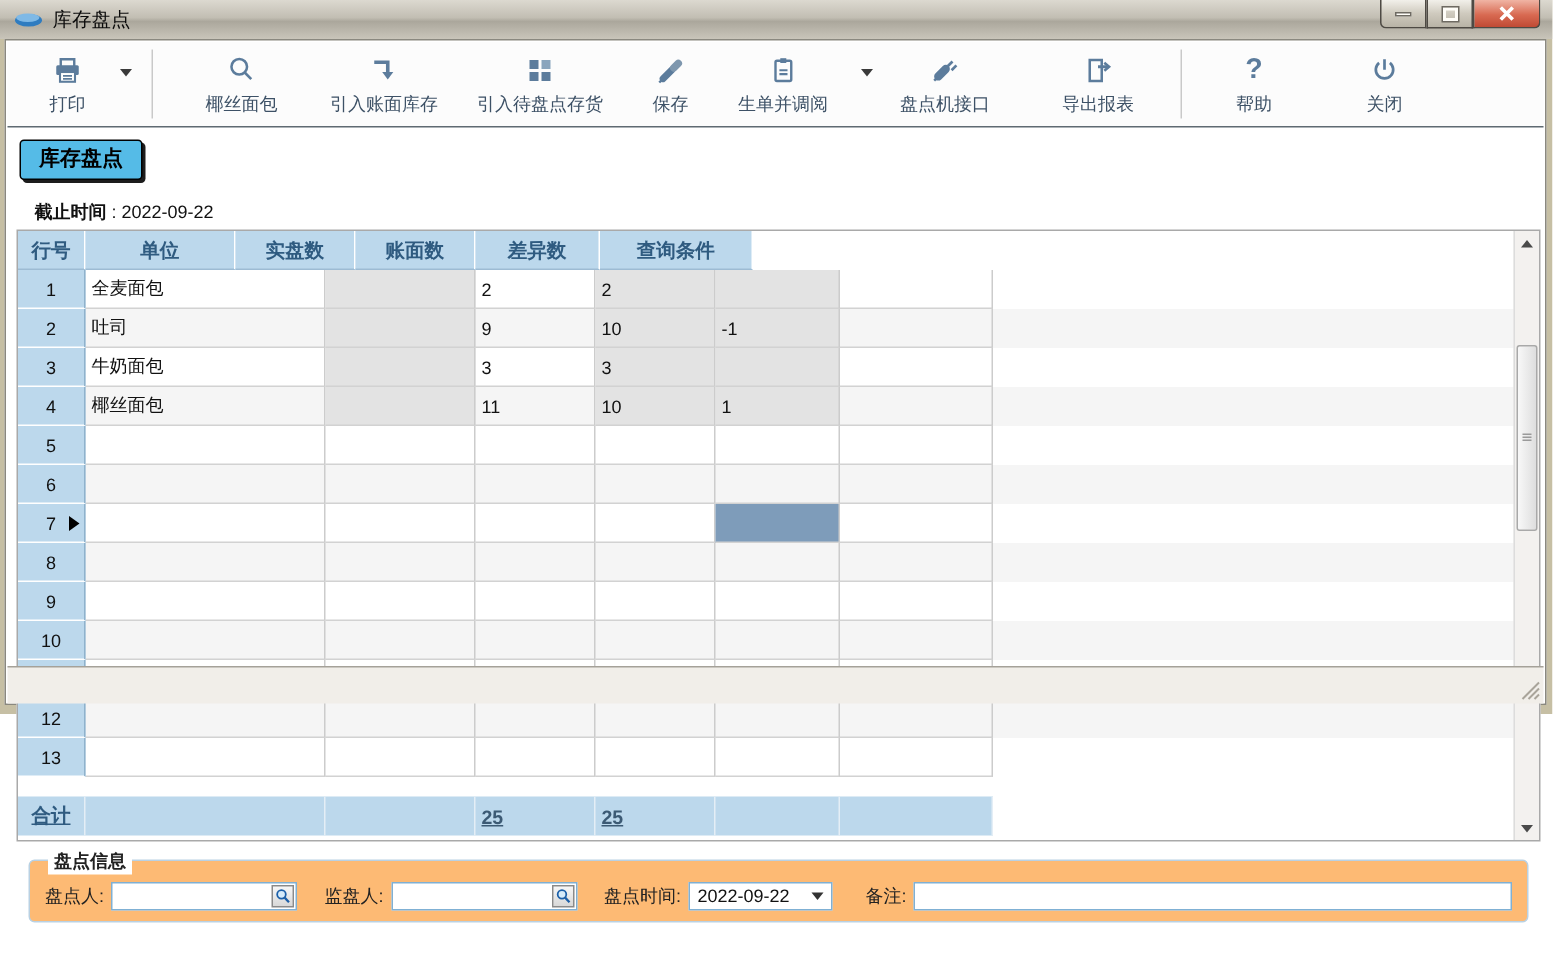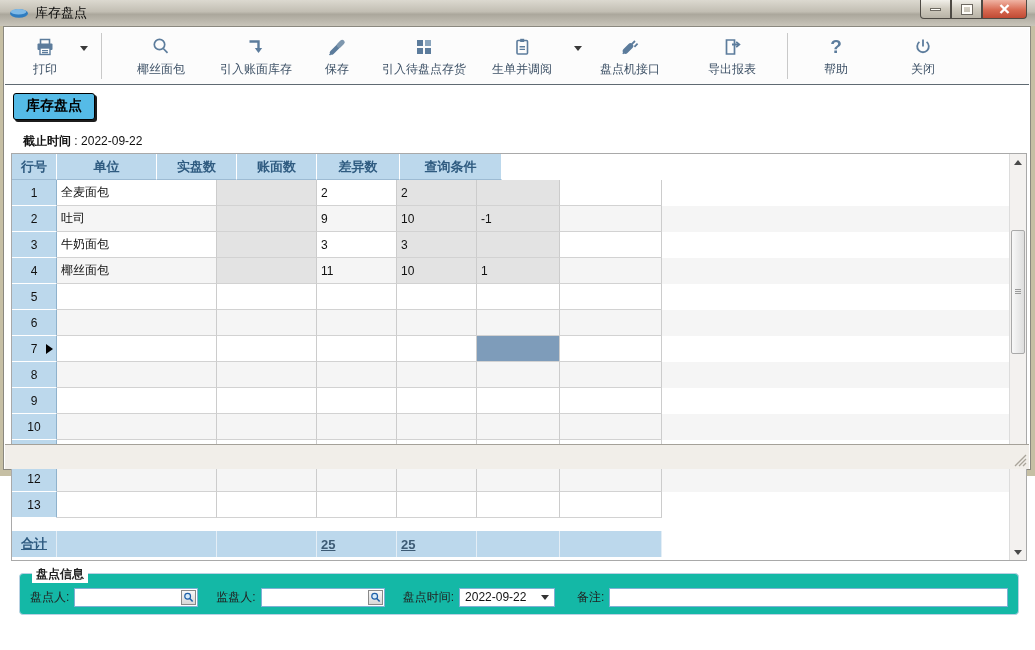--- a/index.html
+++ b/index.html
@@ -80,21 +80,21 @@
     border-right:4px solid transparent; border-bottom:5px solid #4a4a4a; }
   .arr-down { width:0; height:0; border-left:4px solid transparent;
     border-right:4px solid transparent; border-top:5px solid #4a4a4a; }
   .sthumb { position:absolute; left:1px; width:14px; top:76px; height:124px;
     background:linear-gradient(90deg,#f8f8f8,#dedede); border:1px solid #a9a9a9;
     border-radius:2px; cursor:grab; }
   .sthumb .grip { position:absolute; left:3px; right:3px; top:58px;
     border-top:1px solid #9a9a9a; box-shadow:0 2px 0 #9a9a9a, 0 4px 0 #9a9a9a; height:1px;}
   
   .groupbox { position:absolute; left:15px; top:546px; width:1000px; height:42px;
-    border:1px solid #b9d1e3; border-radius:4px; background:#14b8a6; }
+    border:1px solid #b9d1e3; border-radius:4px; background:#fdba74; }
   .gb-legend { position:absolute; top:-8px; left:12px; background:#fff;
     padding:0 4px; font-size:12px; font-weight:bold; color:#222; }
   .gb-row { position:absolute; left:10px; right:10px; top:13px; height:20px;
     display:flex; align-items:center; }
   .f-label { font-size:12px; color:#222; margin-right:5px; white-space:nowrap; }
   .lk-wrap { position:relative; width:124px; height:19px; margin-right:18px; }
   .lk-input { width:100%; height:19px; border:1px solid #7fb0d4; background:#fff;
     font-size:12px; padding:0 20px 0 4px; outline:none; }
   .lk-btn { position:absolute; right:2px; top:2px; width:15px; height:15px;
     border:1px solid #8a8a8a; background:linear-gradient(180deg,#f7f7f7,#d8d8d8);
@@ -166,40 +166,40 @@
       </div>
       <div class="tb-btn" style="width:98px">
         <span class="ic">
           <svg width="22" height="22" viewBox="0 0 22 22">
               <path d="M4.5 5.5h9v7" fill="none" stroke="#5c7c9c" stroke-width="2.4"></path>
               <path d="M9.8 12h7.4l-3.7 5z" fill="#5c7c9c"></path>
             </svg>
         </span>
         <span class="lbl">引入账面库存</span>
       </div>
-      <div class="tb-btn" style="width:64px">
-        <span class="ic">
-          <svg width="22" height="22" viewBox="0 0 22 22">
-              <path d="M6 16.5L12 10.5" stroke="#5c7c9c" stroke-width="4.5" stroke-linecap="round"></path>
-              <path d="M13.2 9.3l3-3" stroke="#7e97ae" stroke-width="5" stroke-linecap="round"></path>
-              <path d="M5.5 17l-2 2" stroke="#5c7c9c" stroke-width="1.6"></path>
-            </svg>
-        </span>
-        <span class="lbl">保存</span>
-      </div>
       <div class="tb-btn" style="width:110px">
         <span class="ic">
           <svg width="22" height="22" viewBox="0 0 22 22" fill="#5c7c9c">
               <rect x="4" y="4" width="6" height="6"></rect>
               <rect x="12" y="4" width="6" height="6" fill="#8aa5bd"></rect>
               <rect x="4" y="12" width="6" height="6"></rect>
               <rect x="12" y="12" width="6" height="6"></rect>
             </svg>
         </span>
         <span class="lbl">引入待盘点存货</span>
+      </div>
+      <div class="tb-btn" style="width:64px">
+        <span class="ic">
+          <svg width="22" height="22" viewBox="0 0 22 22">
+              <path d="M6 16.5L12 10.5" stroke="#5c7c9c" stroke-width="4.5" stroke-linecap="round"></path>
+              <path d="M13.2 9.3l3-3" stroke="#7e97ae" stroke-width="5" stroke-linecap="round"></path>
+              <path d="M5.5 17l-2 2" stroke="#5c7c9c" stroke-width="1.6"></path>
+            </svg>
+        </span>
+        <span class="lbl">保存</span>
       </div>
       <div class="tb-btn" style="width:86px">
         <span class="ic">
           <svg width="22" height="22" viewBox="0 0 22 22">
               <rect x="6" y="4.5" width="10.5" height="13.5" rx="1" fill="none" stroke="#5c7c9c" stroke-width="1.6"></rect>
               <rect x="9.2" y="2.8" width="4" height="3.2" fill="#5c7c9c"></rect>
               <path d="M8.6 10.8h5.4M8.6 13.4h5.4" stroke="#5c7c9c" stroke-width="1.4"></path>
             </svg>
         </span>
         <span class="lbl">生单并调阅</span>

